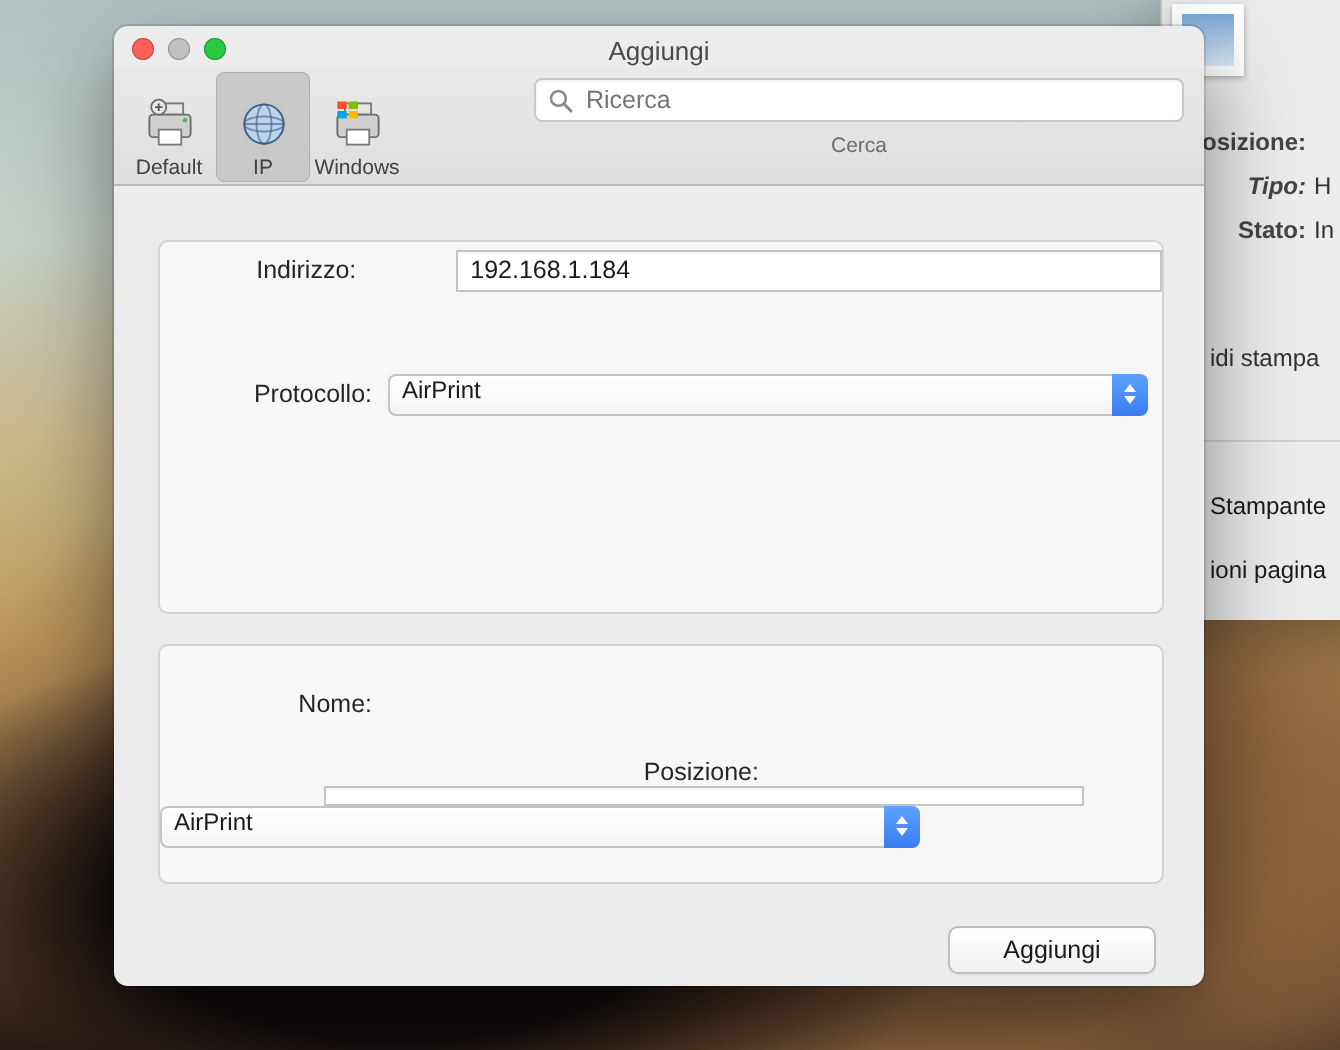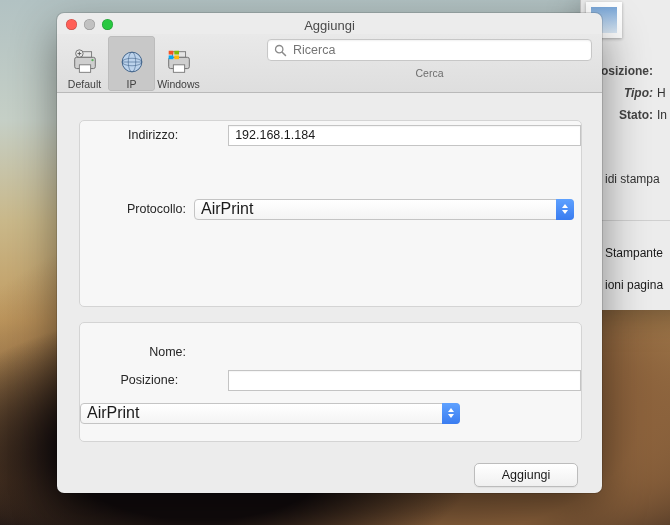--- a/index.html
+++ b/index.html
@@ -131,21 +131,21 @@
     font-size:12.5px; padding:0 6px; box-sizing:border-box; display:flex; align-items:center;
     width:380px; color:#1a1a1a;margin-left:42px;
   }
   .field.focus {
     outline:3px solid rgba(90,150,255,0.55);
     outline-offset:-1px; border-color:#7faef0;
   }
   .select {
     height:21px; width:380px; background:linear-gradient(#fff,#f4f4f4);
     border:1px solid #c4c4c4; border-radius:4px;
-    font-size:16px; padding:0 6px; display:flex; align-items:center; position:relative;
+    font-size:12px; padding:0 6px; display:flex; position:relative;
     box-sizing:border-box;
   }
   .select .endcap{
     position:absolute; right:-1px; top:-1px; bottom:-1px; width:18px;
     background:linear-gradient(#5ea1ff,#3a7cf0);
     border-radius:0 4px 4px 0;
     display:flex; flex-direction:column; align-items:center; justify-content:center;
   }
   .select .endcap::before,
   .select .endcap::after{
@@ -270,35 +270,35 @@
   </div>
 
   <div class="panel top">
     <div class="form-row" style="top:2px;">
       <span class="lbl">Indirizzo:</span>
       <div class="field">
         <span>192.168.1.184</span>
       </div>
     </div>
 
-    <div class="form-row" style="top:64px;margin-top:12px;">
+    <div class="form-row" style="top:64px;">
       <span class="lbl">Protocollo:</span>
       <div class="select">
         <span>AirPrint</span>
         <span class="endcap"></span>
       </div>
     </div>
 
   </div>
 
   <div class="panel bot">
     <div class="form-row" style="top:17px;">
       <span class="lbl">Nome:</span>
     </div>
-    <div class="form-row" style="top:45px;">
+    <div class="form-row" style="top:56px;flex-direction:column;">
       <span class="lbl">Posizione:</span>
       <div class="field">
         <span></span>
       </div>
     </div>
     <div class="form-row" style="top:78px;">
       <div class="select">
         <span>AirPrint</span>
         <span class="endcap"></span>
       </div>

